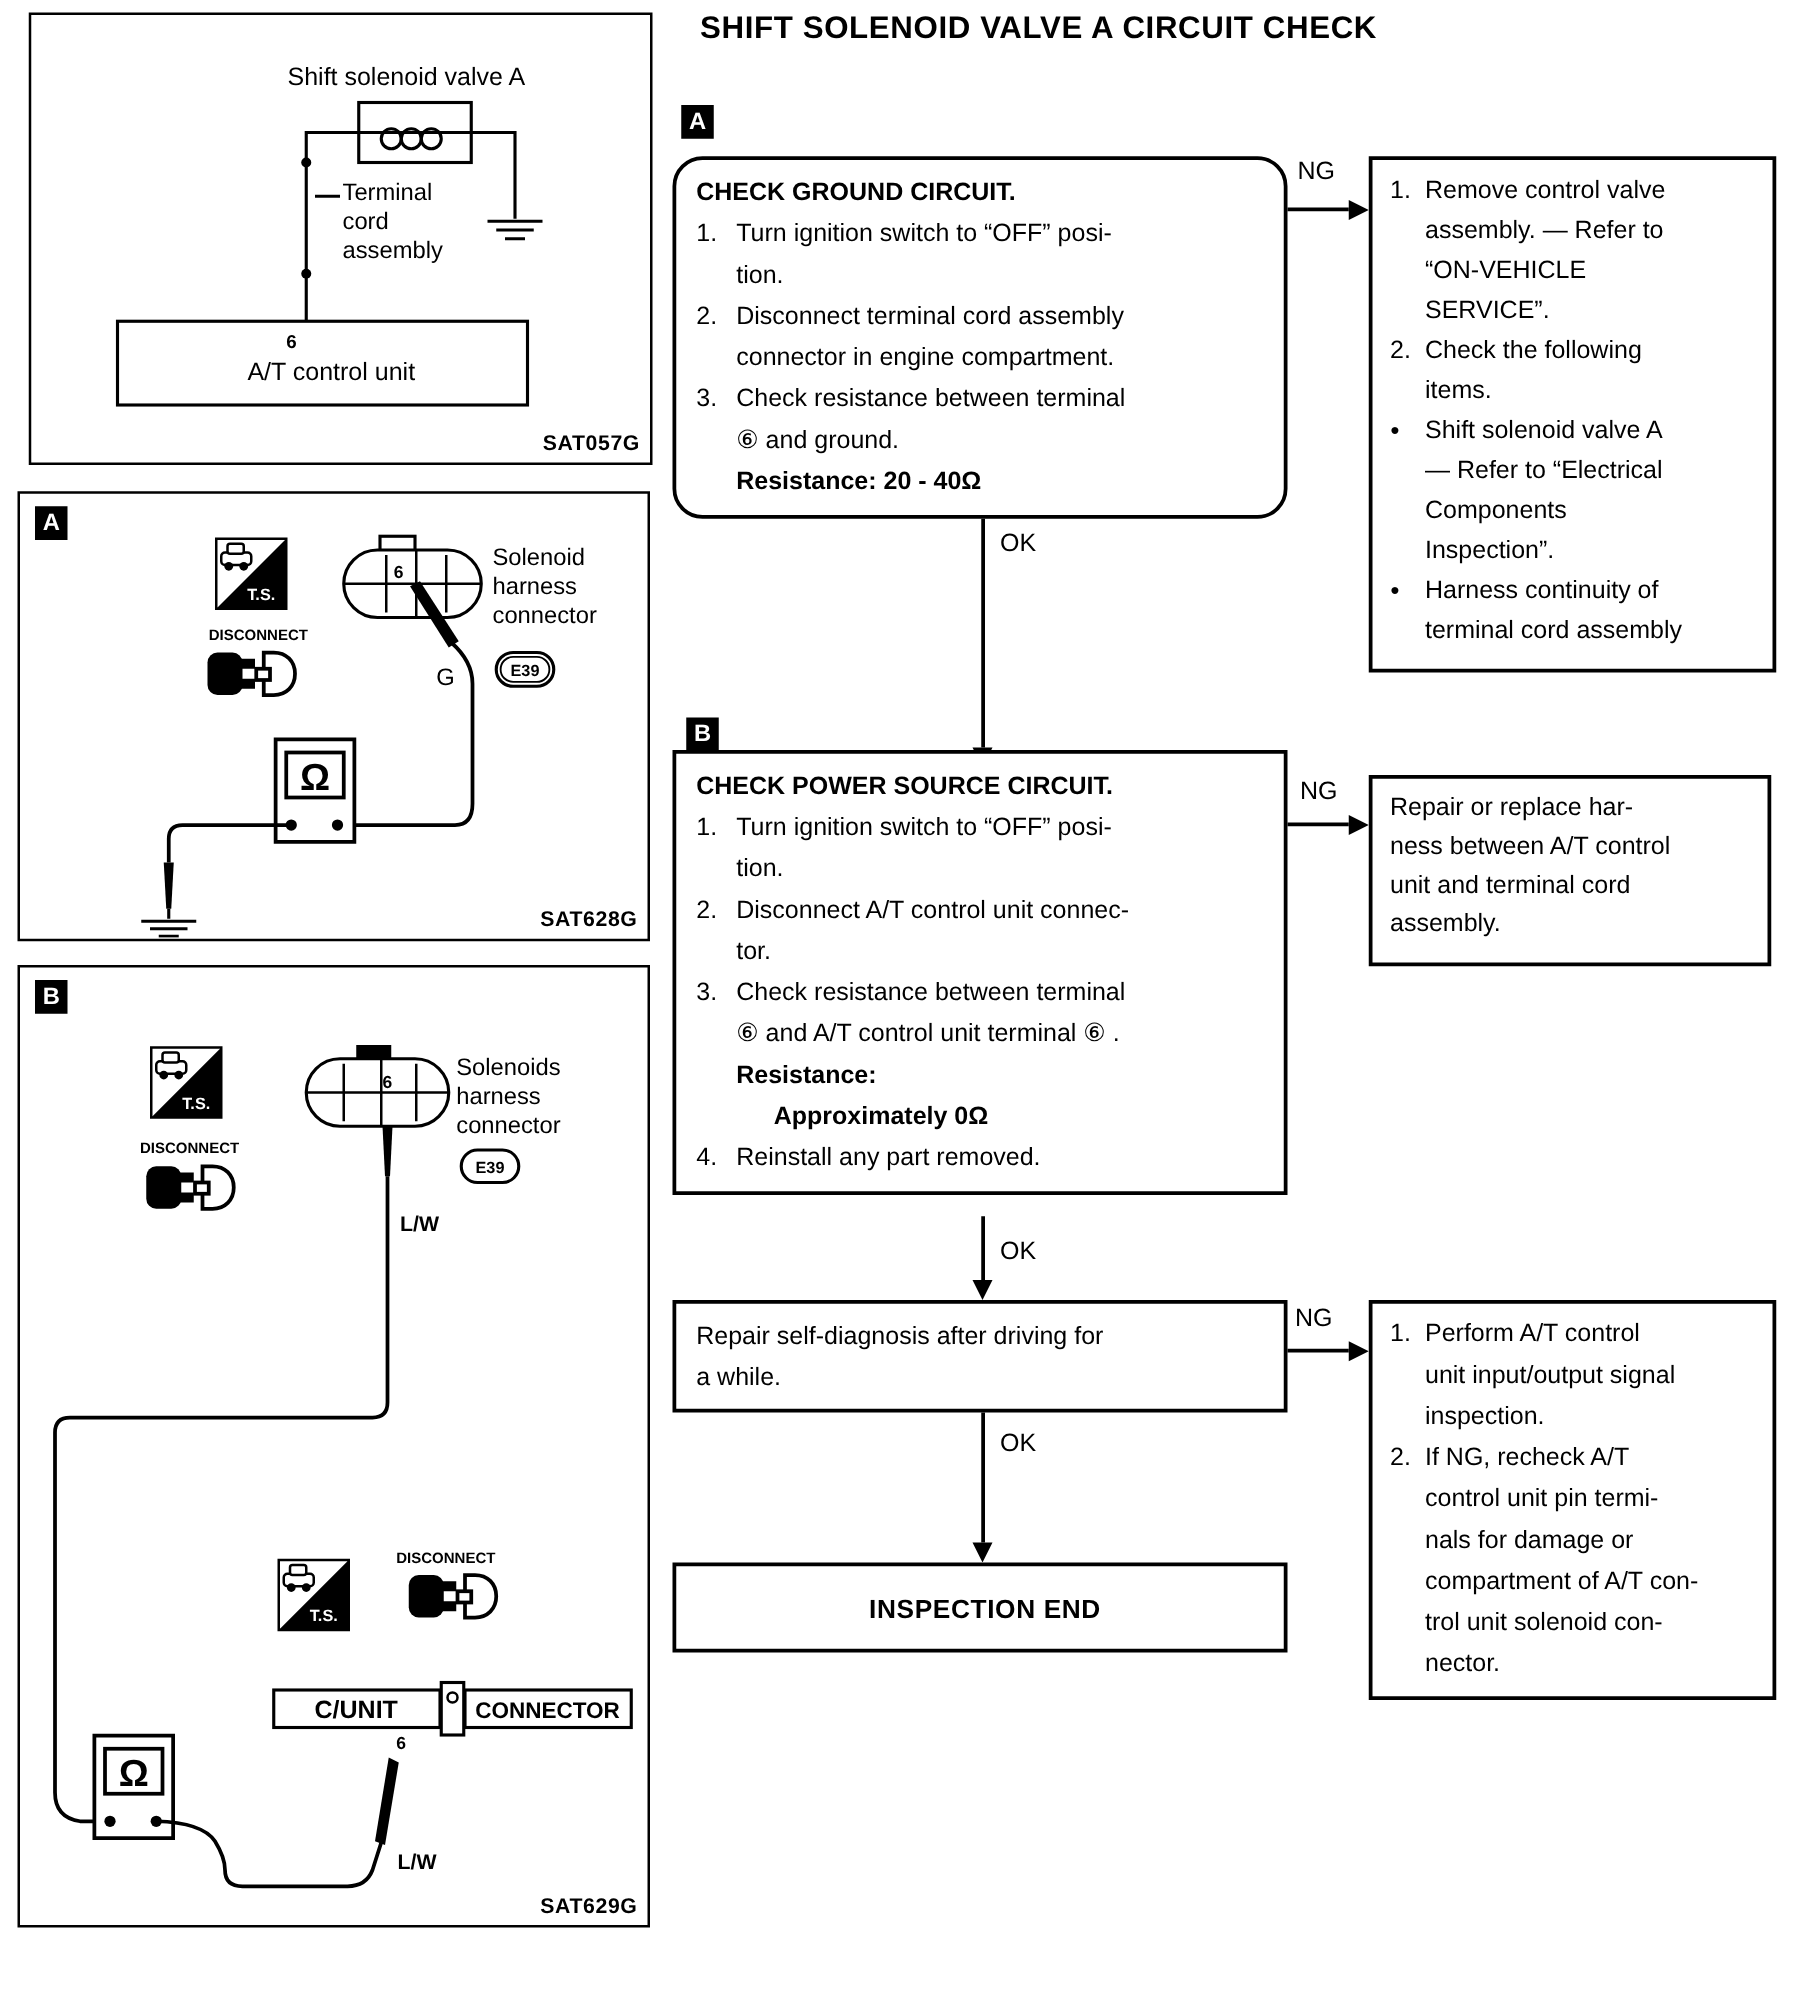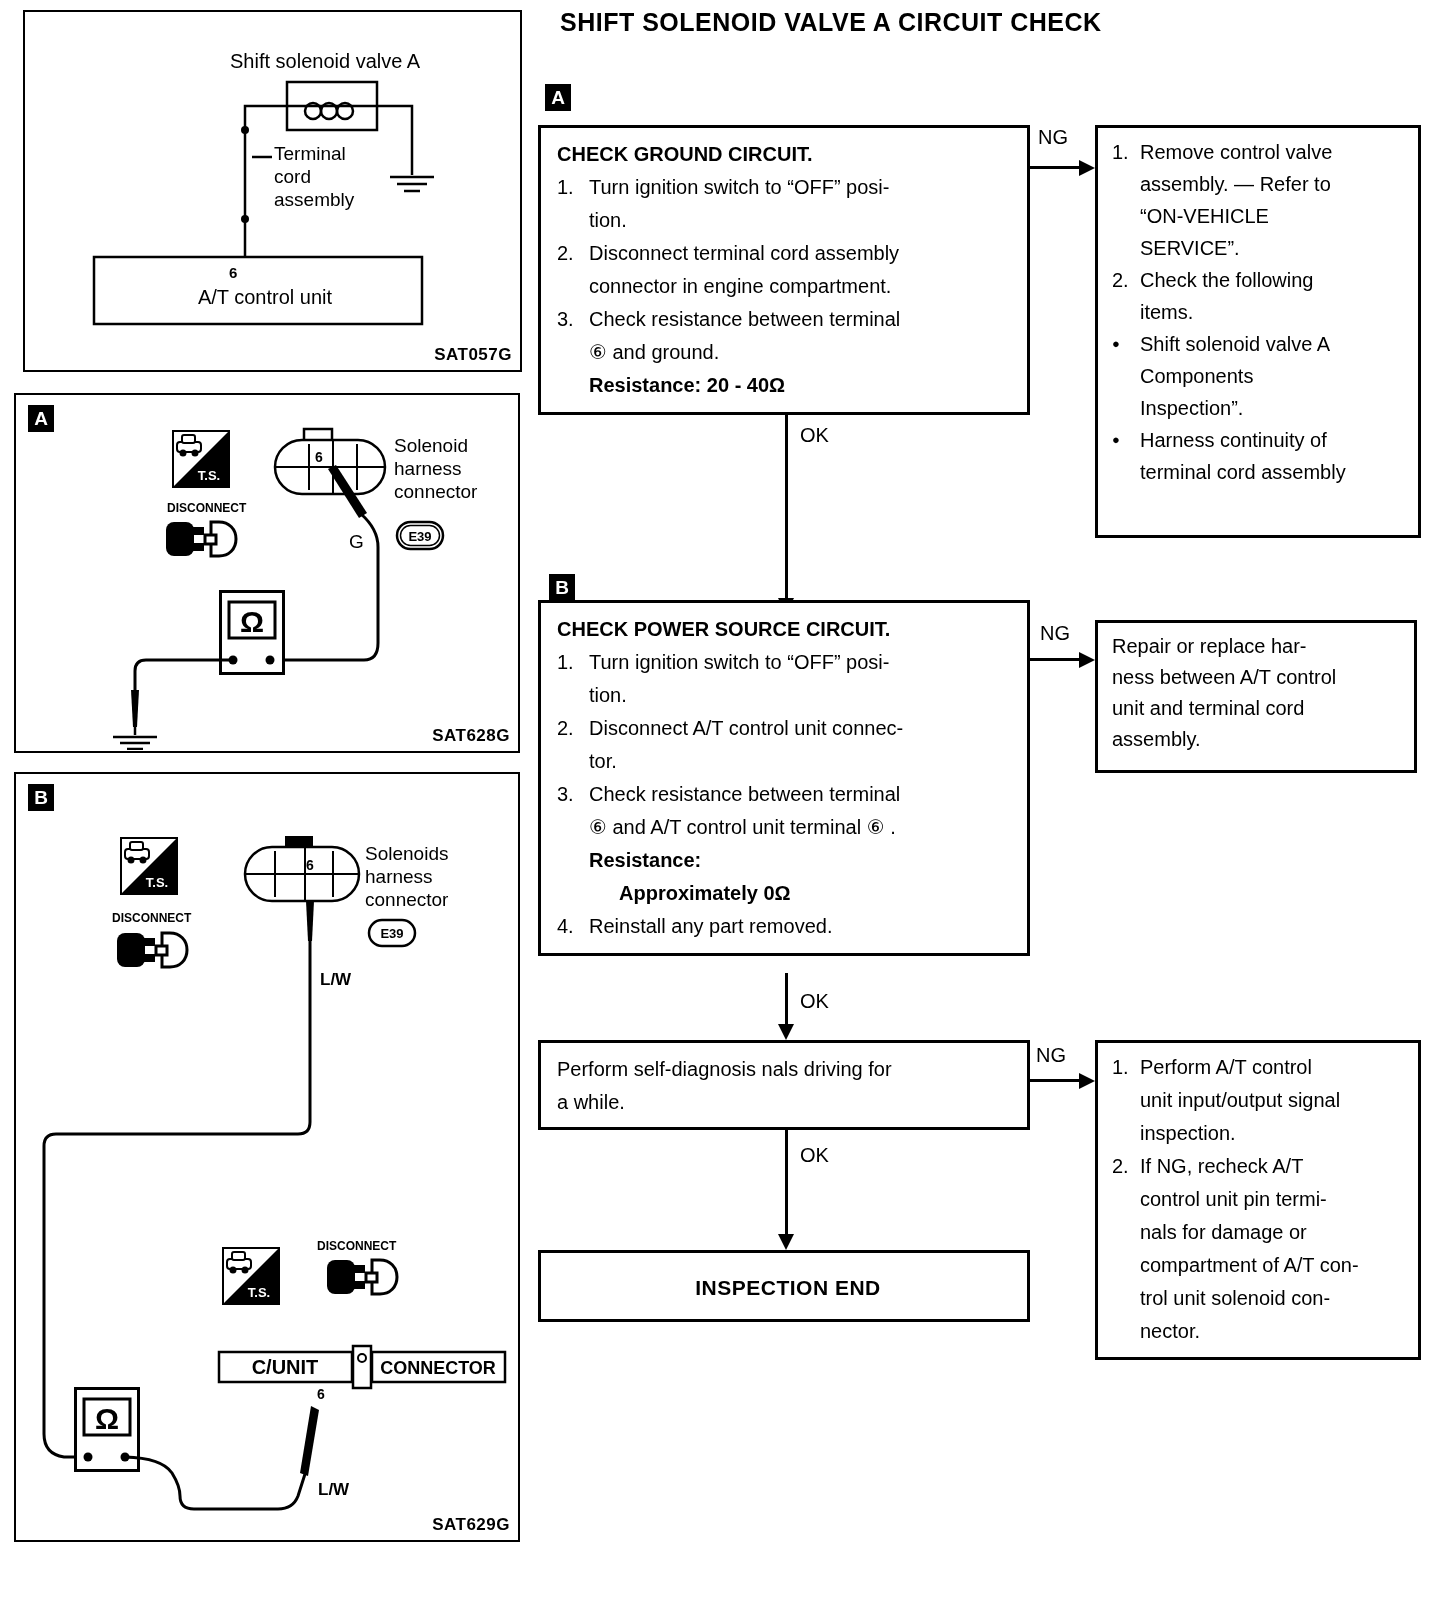--- a/index.html
+++ b/index.html
@@ -188,21 +188,21 @@
     <polygon points="295,632 303,636 292,702 284,699" fill="#000"></polygon>
     <text x="302" y="721" font-size="17" font-weight="bold">L/W</text>
     <use href="#ohm-icon" x="58" y="613"></use>
     <path d="M109,683 Q146,684 156,699 Q164,712 164,722 Q164,735 178,735 H262 Q277,735 282,722 L289,700" fill="none" stroke="#000" stroke-width="3"></path>
   </svg>
   <div class="figcode">SAT629G</div>
 </div>
 
 <div class="flow-badge" style="left:545px;top:84px;">A</div>
 
-<div id="box-step-a" class="fbox lh33" style="left:538px;top:125px;width:492px;height:290px;">
+<div id="box-step-a" class="fbox lh33" style="left:538px;top:125px;width:492px;height:290px;border-radius:24px;">
     <div class="fl b">
       <span class="t">CHECK GROUND CIRCUIT.</span>
     </div>
     <div class="fl">
       <span class="m">1.</span>
       <span class="t">Turn ignition switch to “OFF” posi-</span>
     </div>
     <div class="fl">
       <span class="m"></span>
       <span class="t">tion.</span>
@@ -257,20 +257,24 @@
     <div class="fl">
       <span class="m"></span>
       <span class="t">items.</span>
     </div>
     <div class="fl">
       <span class="m blt">●</span>
       <span class="t">Shift solenoid valve A</span>
     </div>
     <div class="fl">
       <span class="m"></span>
+      <span class="t">— Refer to “Electrical</span>
+    </div>
+    <div class="fl">
+      <span class="m"></span>
       <span class="t">Components</span>
     </div>
     <div class="fl">
       <span class="m"></span>
       <span class="t">Inspection”.</span>
     </div>
     <div class="fl">
       <span class="m blt">●</span>
       <span class="t">Harness continuity of</span>
     </div>
@@ -346,21 +350,21 @@
       <span class="t">assembly.</span>
     </div>
   </div>
 
 <div class="ok-label" style="left:800px;top:990px;">OK</div>
 <div class="vline" style="left:785px;top:973px;width:3px;height:53px;"></div>
 <div class="arr-down" style="left:778px;top:1024px;"></div>
 
 <div id="box-selfdiag" class="fbox lh33" style="left:538px;top:1040px;width:492px;height:90px;">
     <div class="fl">
-      <span class="t">Perform self-diagnosis nals driving for</span>
+      <span class="t">Repair self-diagnosis after driving for</span>
     </div>
     <div class="fl">
       <span class="t">a while.</span>
     </div>
   </div>
 
 <div class="ng-label" style="left:1036px;top:1044px;">NG</div>
 <div class="hline" style="left:1030px;top:1079px;width:49px;height:3px;"></div>
 <div class="arr-right" style="left:1079px;top:1073px;"></div>
 

